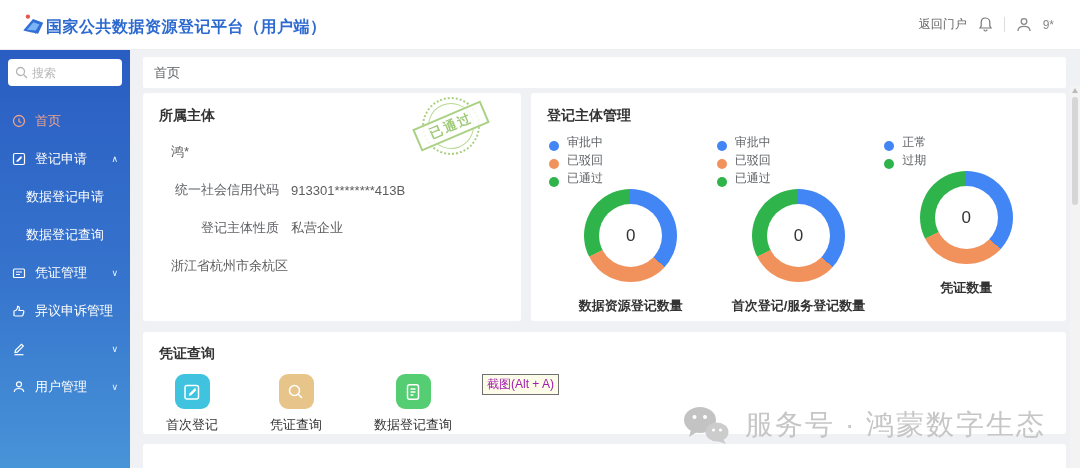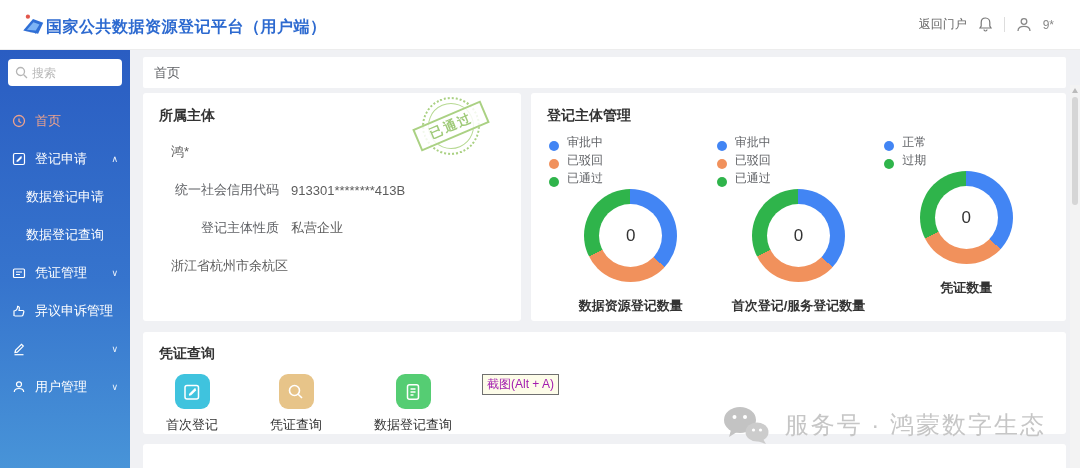--- a/index.html
+++ b/index.html
@@ -86,21 +86,21 @@
   .quick-label { margin-top:7px; font-size:13px; color:#333; }
 
   .bottom-card { margin-top:10px; height:40px; background:#fff; border-radius:3px 3px 0 0; }
 
   
   .snip-tooltip { position:absolute; left:482px; top:374px; z-index:30;
     background:#fdfce9; border:1px solid #707070; font-size:12px; color:#a21caf; padding:1px 4px; }
 
   
   .watermark { position:absolute; right:34px; bottom:24px; z-index:25;
-    display:flex; align-items:center; gap:14px; color:#c6c6c6; font-size:24px; letter-spacing:2px; }
+    display:flex; align-items:flex-start; gap:14px; color:#c6c6c6; font-size:28px; letter-spacing:2px; }
 
   
   .scrollbar { position:absolute; right:0; top:85px; bottom:0; width:10px; background:#f3f3f3; z-index:20; }
   .scroll-arrow { position:absolute; top:3px; left:2px; width:0; height:0;
     border-left:3px solid transparent; border-right:3px solid transparent; border-bottom:5px solid #bbb; }
   .scroll-thumb { position:absolute; left:2px; top:12px; width:6px; height:108px;
     background:#d6d6d6; border-radius:3px; }
 </style>
 </head>
 <body>

